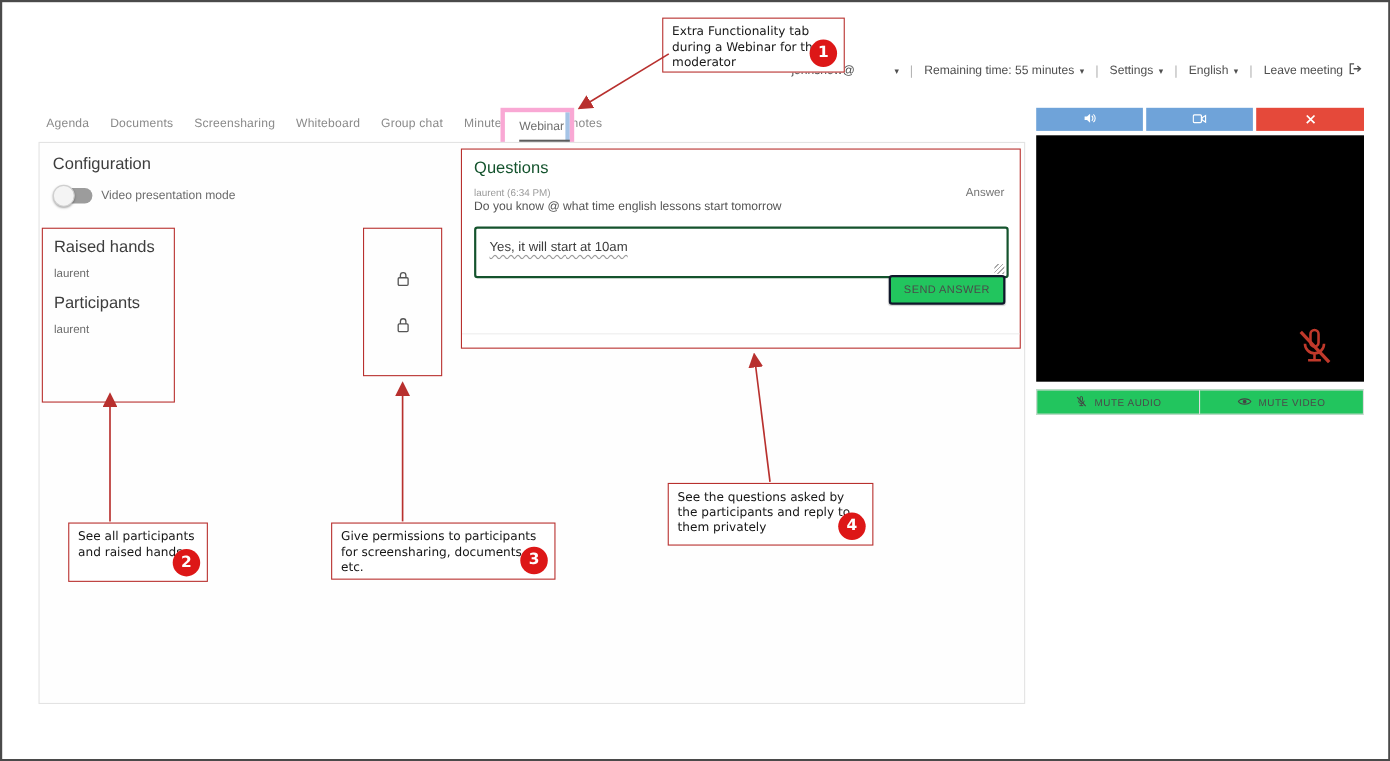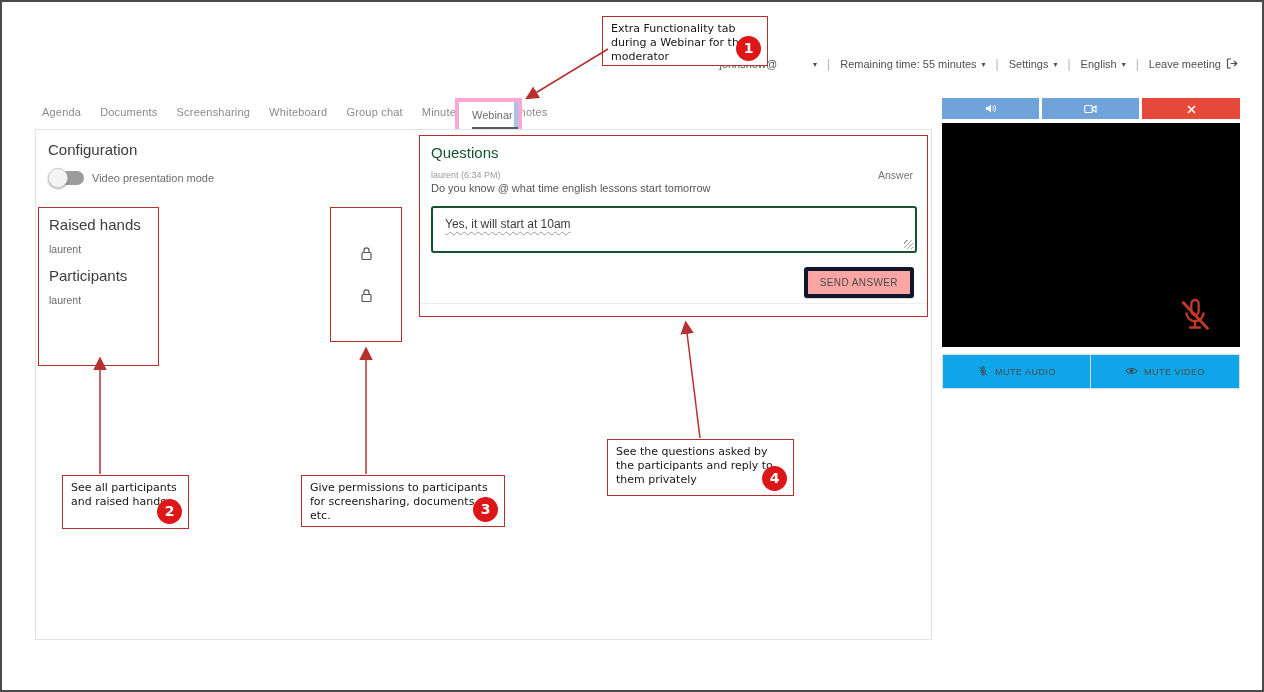--- a/index.html
+++ b/index.html
@@ -45,32 +45,32 @@
   
   .questions-annot{position:absolute;left:417px;top:133px;width:509px;height:182px;border:1px solid var(--c-annotation);background:#fff;}
   .q-title{position:absolute;left:11px;top:8px;font-size:15px;color:#14532d;}
   .q-meta{position:absolute;left:11px;top:34px;font-size:9px;color:#9a9a9a;}
   .q-answer-link{position:absolute;right:14px;top:33px;font-size:10.5px;color:#757575;cursor:pointer;}
   .q-text{position:absolute;left:11px;top:46px;font-size:11px;color:#555;}
   .q-input{position:absolute;left:11px;top:70px;width:486px;height:47px;border:2px solid #14532d;border-radius:3px;background:#fff;padding:9px 12px;font-size:12px;color:#3c3c3c;cursor:text;}
   .q-input .wavy{text-decoration:underline wavy #9a9a9a 1px;text-underline-offset:3px;}
   .q-resize{position:absolute;right:2px;bottom:2px;width:9px;height:9px;background:
       repeating-linear-gradient(135deg,transparent 0 2px,#aaa 2px 3px);}
-  .q-send{position:absolute;right:13px;top:131px;background:#fca5a5;border:4px solid #0f172a;border-radius:3px;box-shadow:0 1px 1px rgba(0,0,0,.18);padding:6px 12px;font-size:10px;color:#4a4a4a;letter-spacing:.4px;cursor:pointer;}
+  .q-send{position:absolute;right:13px;top:114px;background:#22c55e;border:2px solid #0f172a;border-radius:3px;box-shadow:0 1px 1px rgba(0,0,0,.18);padding:6px 12px;font-size:10px;color:#4a4a4a;letter-spacing:.4px;cursor:pointer;}
   .q-footline{position:absolute;left:0;right:0;top:167px;height:1px;background:#ededed;}
 
   
   .vid-controls{position:absolute;left:940px;top:96px;width:298px;display:flex;gap:3px;}
   .vc-btn{height:21px;display:flex;align-items:center;justify-content:center;cursor:pointer;}
   .vc-blue{background:var(--c-blue);width:97px;}
   .vc-red{background:var(--c-redbtn);width:98px;}
   .video-area{position:absolute;left:940px;top:121px;width:298px;height:224px;background:#000;}
   .mic-muted{position:absolute;right:25px;bottom:12px;width:40px;height:40px;}
   .mute-row{position:absolute;left:940px;top:352px;width:298px;display:flex;}
-  .mute-btn{width:149px;height:35px;background:#0ea5e9;border:1px solid #ddd;display:flex;align-items:center;justify-content:center;gap:6px;font-size:9px;color:#4a4a4a;letter-spacing:.5px;cursor:pointer;}
+  .mute-btn{width:149px;height:23px;background:#22c55e;border:1px solid #ddd;display:flex;align-items:center;justify-content:center;gap:6px;font-size:9px;color:#4a4a4a;letter-spacing:.5px;cursor:pointer;}
   .mute-btn + .mute-btn{border-left:none;}
 
   
   .callout{position:absolute;border:1px solid var(--c-annotation);background:#fff;font-family:"DejaVu Sans",sans-serif;font-size:11px;line-height:1.25;color:#161616;padding:5px 8px;}
   .callout .badge{position:absolute;right:6px;bottom:4px;width:25px;height:25px;border-radius:50%;background:var(--c-badge);color:#fff;font-size:14px;font-weight:bold;display:flex;align-items:center;justify-content:center;}
   .callout-1{left:600px;top:14px;width:166px;height:50px;}
   .callout-2{left:60px;top:473px;width:127px;height:54px;}
   .callout-3{left:299px;top:473px;width:204px;height:52px;}
   .callout-4{left:605px;top:437px;width:187px;height:57px;}
 

